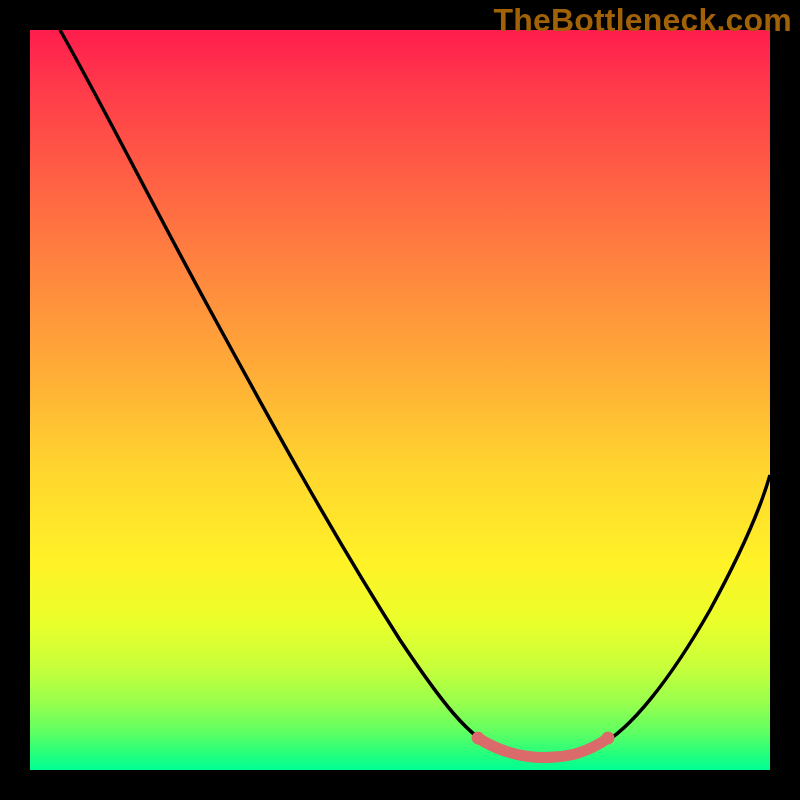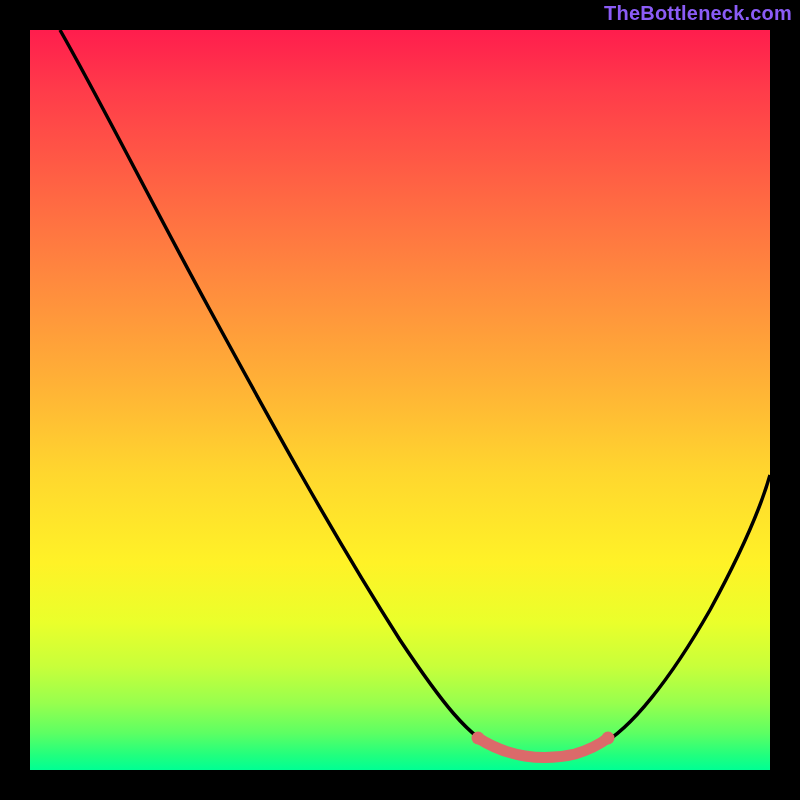--- a/index.html
+++ b/index.html
@@ -14,22 +14,22 @@
   .frame {
     position: relative;
     width: 800px;
     height: 800px;
     background: #000;
   }
   .watermark {
     position: absolute;
     top: 2px;
     right: 8px;
-    color: #8b5cf6;
-    font-size: 20px;
+    color: #a16207;
+    font-size: 32px;
     font-weight: 600;
     letter-spacing: 0.2px;
     z-index: 20;
     user-select: none;
   }
   .plot {
     position: absolute;
     left: 30px;
     top: 30px;
     width: 740px;

